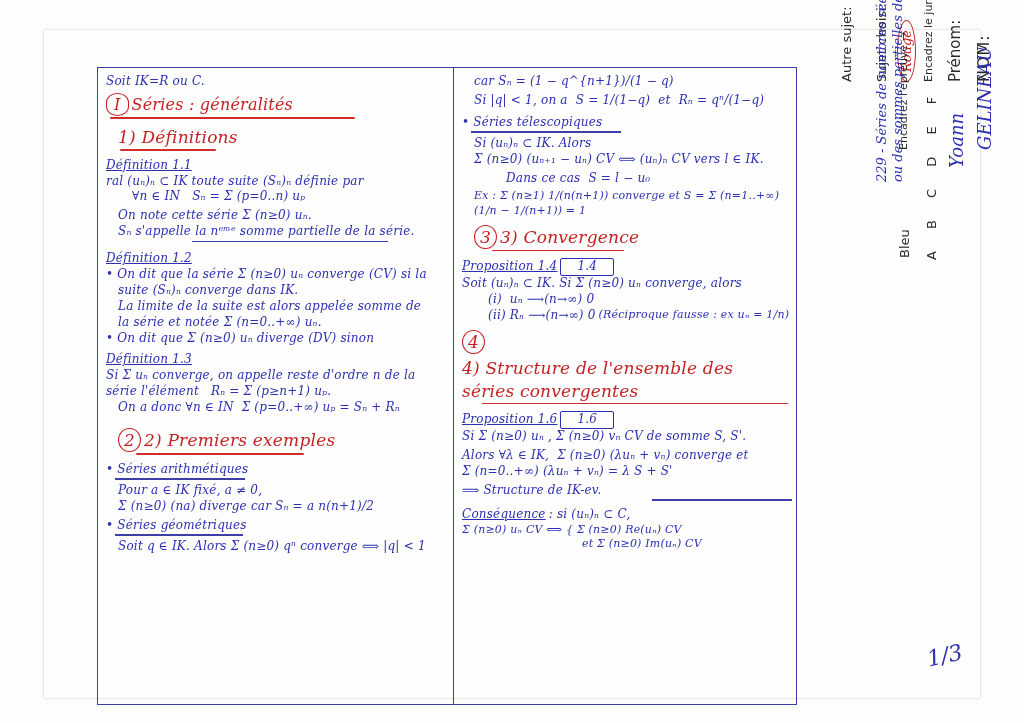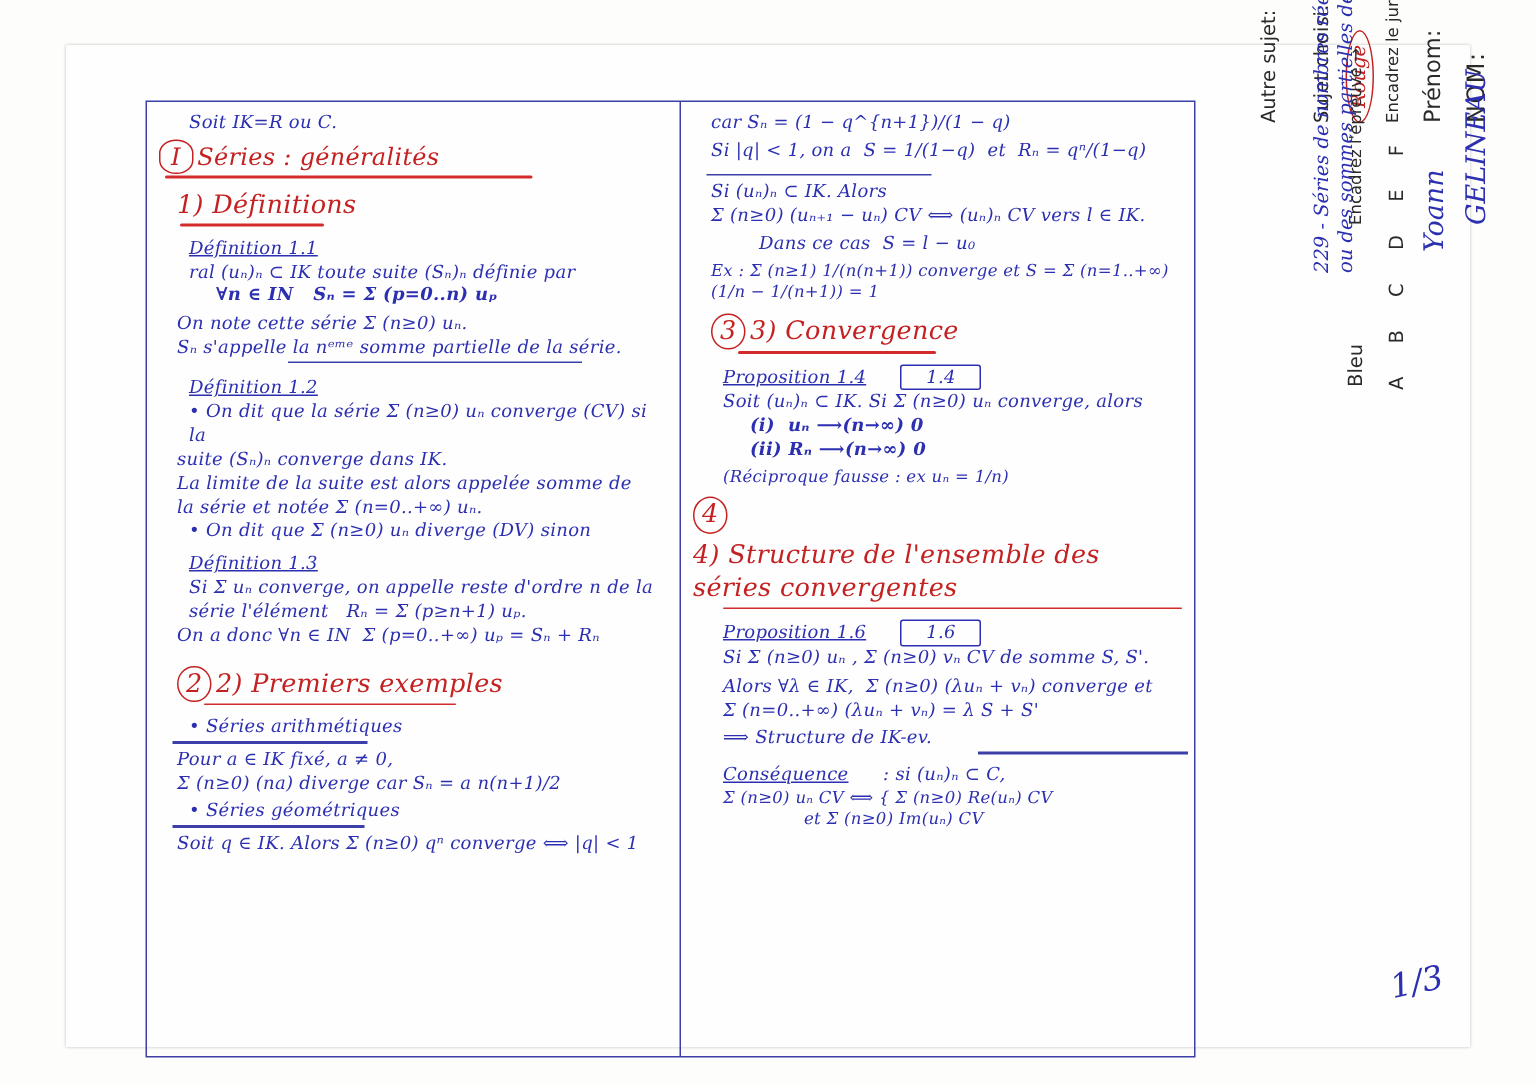--- a/index.html
+++ b/index.html
@@ -57,42 +57,42 @@
   .col-right { left: 356px; width: 344px; }
 
   
   .hw {
     font-family: "DejaVu Serif", serif;
     font-style: italic;
     line-height: 1.32;
     white-space: pre-wrap;
     letter-spacing: 0.2px;
   }
-  .blue { color: #2b2fb0; margin-left: 20px; }
+  .blue { color: #2b2fb0; }
   .red  { color: #c42222; }
 
   .s11 { font-size: 11px; }
   .s12 { font-size: 12px; }
   .s13 { font-size: 17px; }
   .s16 { font-size: 16px; }
 
   .ul { text-decoration: underline; }
   .redline {
     height: 2px;
     background: #d32a2a;
     border-radius: 1px;
     margin: 1px 0 4px 0;
   }
   .blueline {
     height: 1.5px;
     background: #3d3fa8;
     margin: 1px 0 3px 0;
   }
   .indent1 { margin-left: 12px; }
-  .indent2 { margin-left: 38px; font-weight: bold; }
+  .indent2 { margin-left: 26px; }
   .indent3 { margin-left: 44px; }
   .gap { height: 6px; }
   .gap-s { height: 3px; }
 
   .boxed {
     display: inline-block;
     border: 1.2px solid #2b2fb0;
     padding: 0 16px;
     border-radius: 2px;
   }
@@ -228,20 +228,21 @@
         <div class="hw blue s12 indent1">Soit q ∈ IK. Alors Σ (n≥0) qⁿ converge ⟺ |q| &lt; 1</div>
       </div>
 
       <div class="col col-right">
 
         <div class="hw blue s12 indent1">car Sₙ = (1 − q^{n+1})/(1 − q)</div>
         <div class="gap-s"></div>
         <div class="hw blue s12 indent1">Si |q| &lt; 1, on a  S = 1/(1−q)  et  Rₙ = qⁿ/(1−q)</div>
 
         <div class="gap"></div>
+        <div class="hw blue s12">• Séries télescopiques</div>
         <div class="blueline" style="width:150px;margin-left:9px;"></div>
         <div class="hw blue s12 indent1">Si (uₙ)ₙ ⊂ IK. Alors</div>
         <div class="hw blue s12 indent1">Σ (n≥0) (uₙ₊₁ − uₙ) CV ⟺ (uₙ)ₙ CV vers l ∈ IK.</div>
         <div class="gap-s"></div>
         <div class="hw blue s12 indent3">Dans ce cas  S = l − u₀</div>
         <div class="gap-s"></div>
         <div class="hw blue s11 indent1">Ex : Σ (n≥1) 1/(n(n+1)) converge et S = Σ (n=1..+∞) (1/n − 1/(n+1)) = 1</div>
 
         <div class="gap"></div>
         <div class="row indent1">
@@ -284,21 +285,21 @@
           <span class="hw blue s12" style="">⟹ Structure de IK-ev.</span>
         </div>
         <div class="blueline" style="width:140px;margin-left:190px;"></div>
 
         <div class="gap-s"></div>
         <div class="row">
           <span class="hw blue s12 ul">Conséquence</span>
           <span class="hw blue s12">: si (uₙ)ₙ ⊂ C,</span>
         </div>
         <div class="hw blue s11">Σ (n≥0) uₙ CV ⟺ { Σ (n≥0) Re(uₙ) CV</div>
-        <div class="hw blue s11" style="margin-left:74px;">et Σ (n≥0) Im(uₙ) CV</div>
+        <div class="hw blue s11" style="margin-left:120px;">et Σ (n≥0) Im(uₙ) CV</div>
       </div>
     </div>
 
     <div class="side-plain" style="left:930px; top:52px; font-size:16px; letter-spacing:1px;">NOM:</div>
     <div class="side" style="left:930px; top:120px; font-size:18px; color:#2b2fb0;">GELINEAU</div>
 
     <div class="side-plain" style="left:902px; top:52px; font-size:15px;">Prénom:</div>
     <div class="side" style="left:902px; top:138px; font-size:18px; color:#2b2fb0;">Yoann</div>
 
     <div class="side-plain" style="left:878px; top:52px; font-size:11px;">Encadrez le jury →</div>

